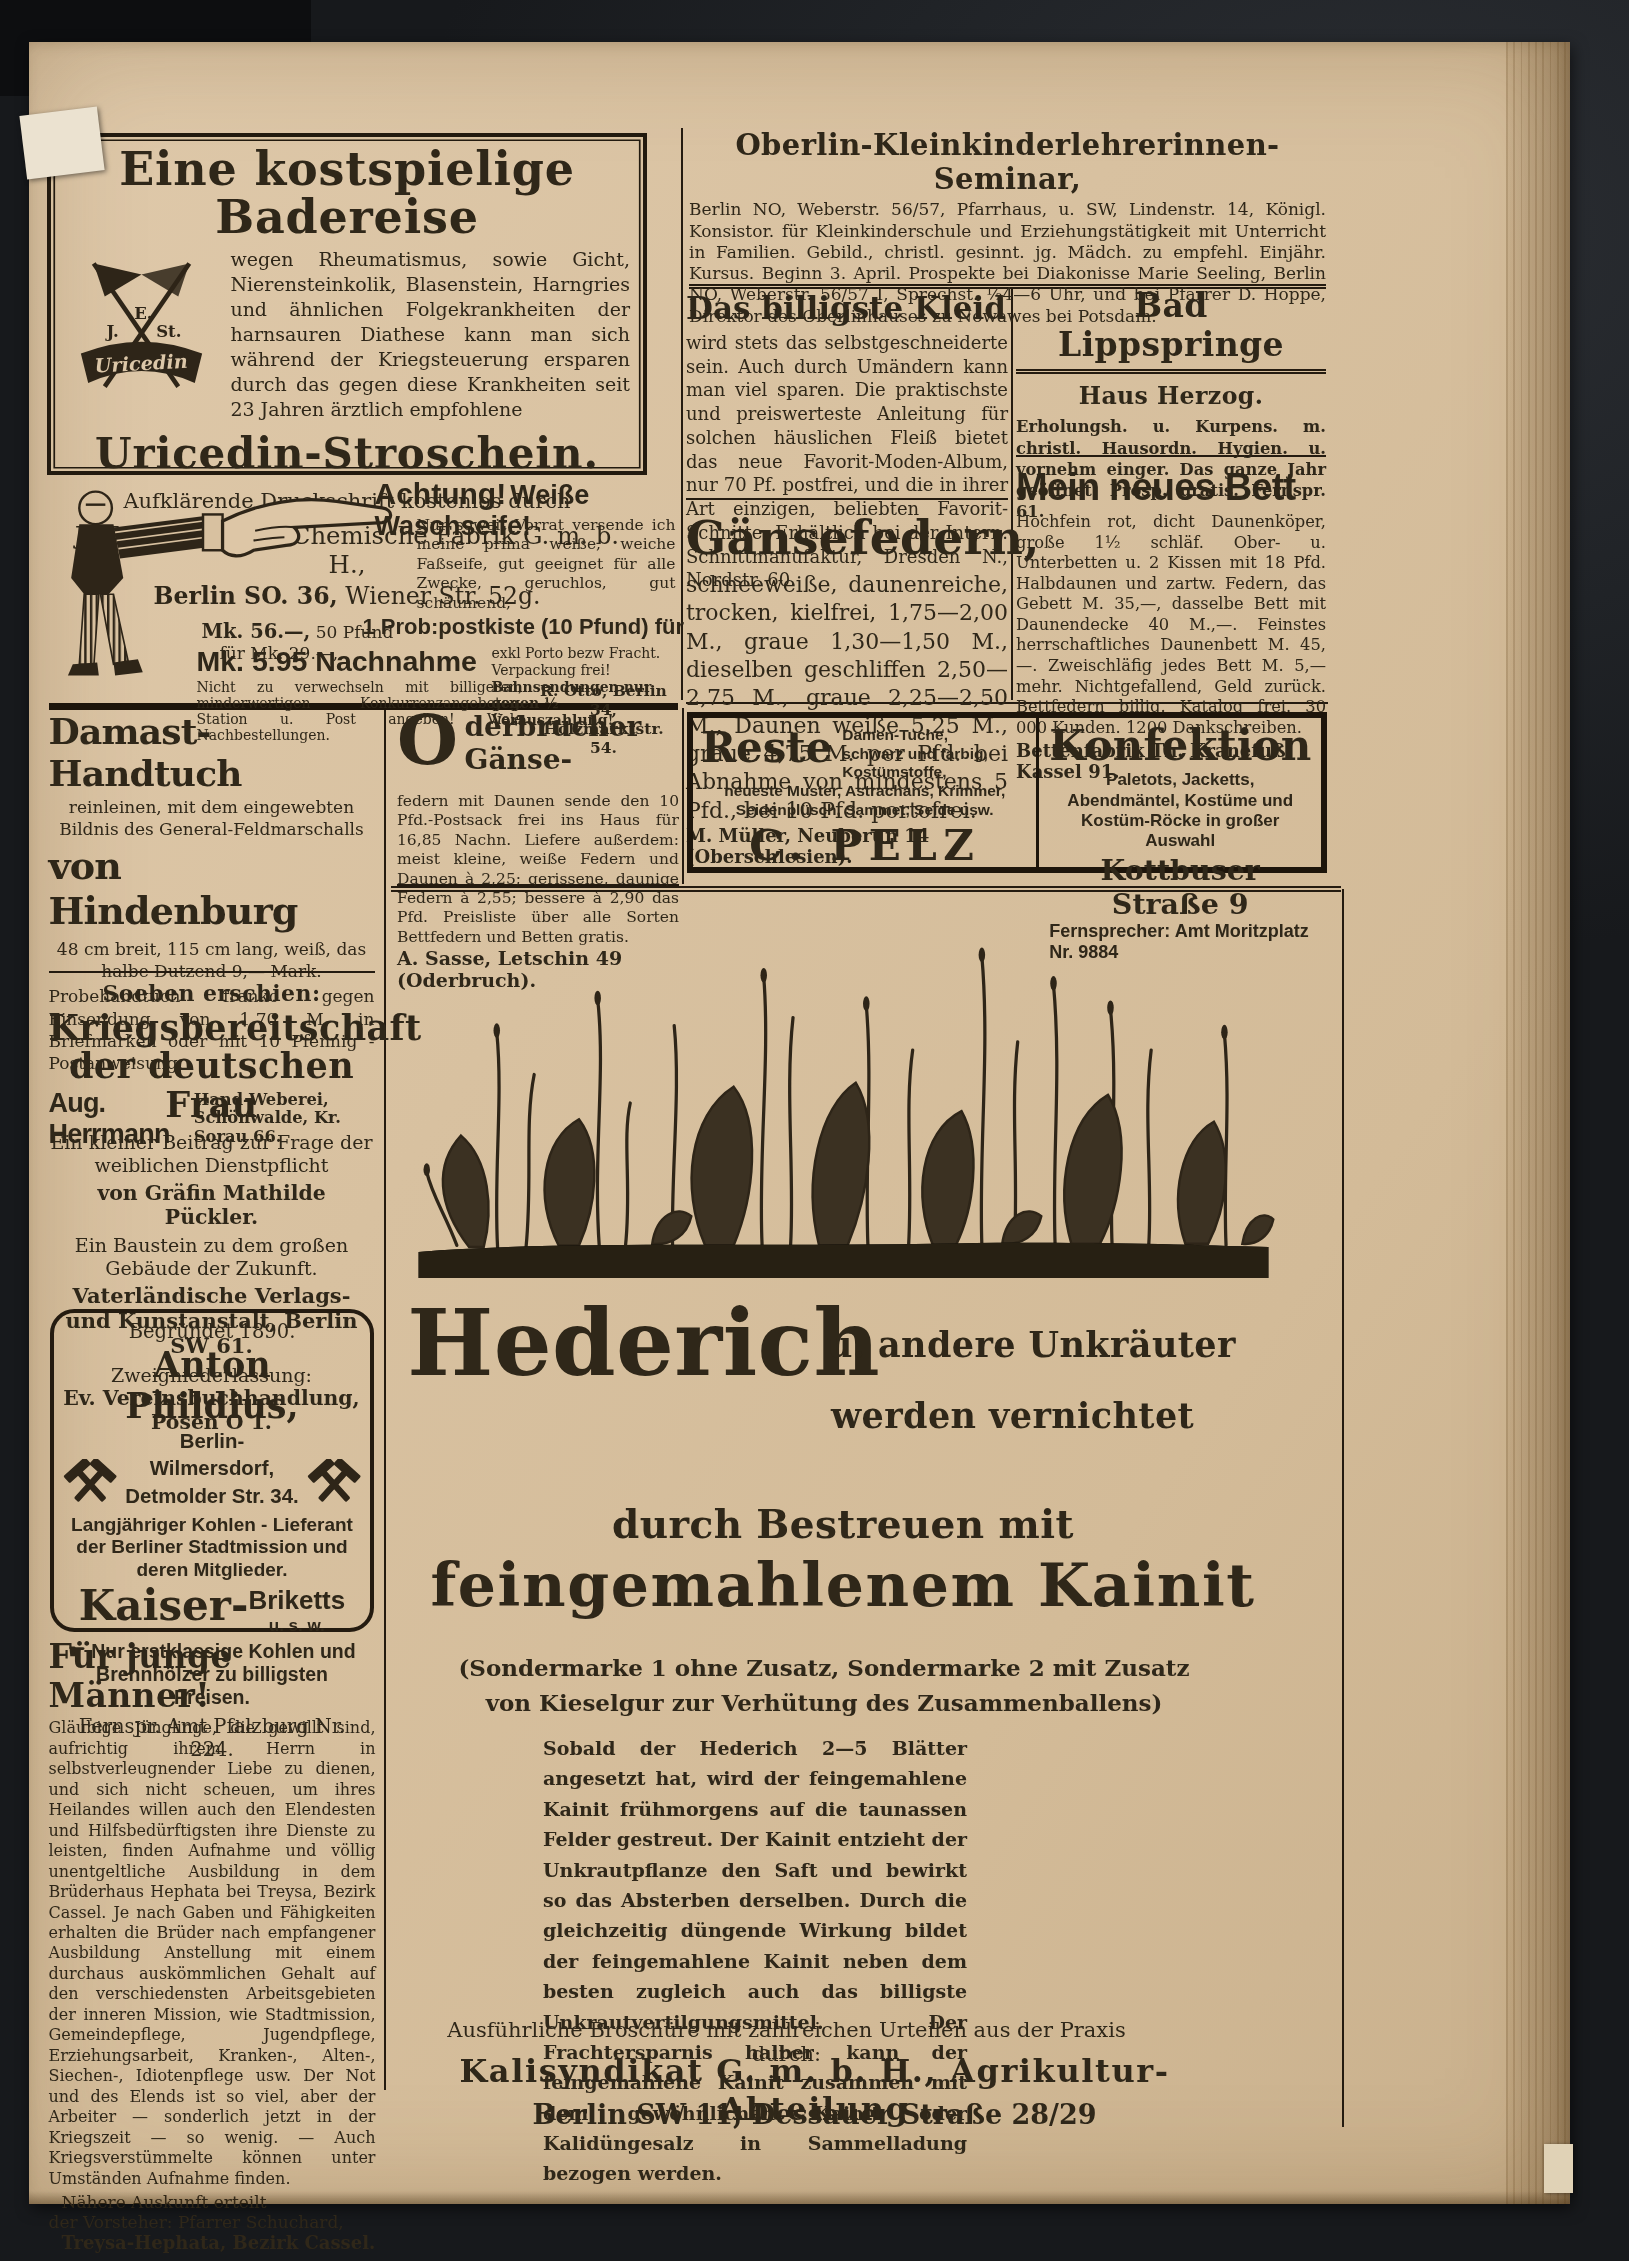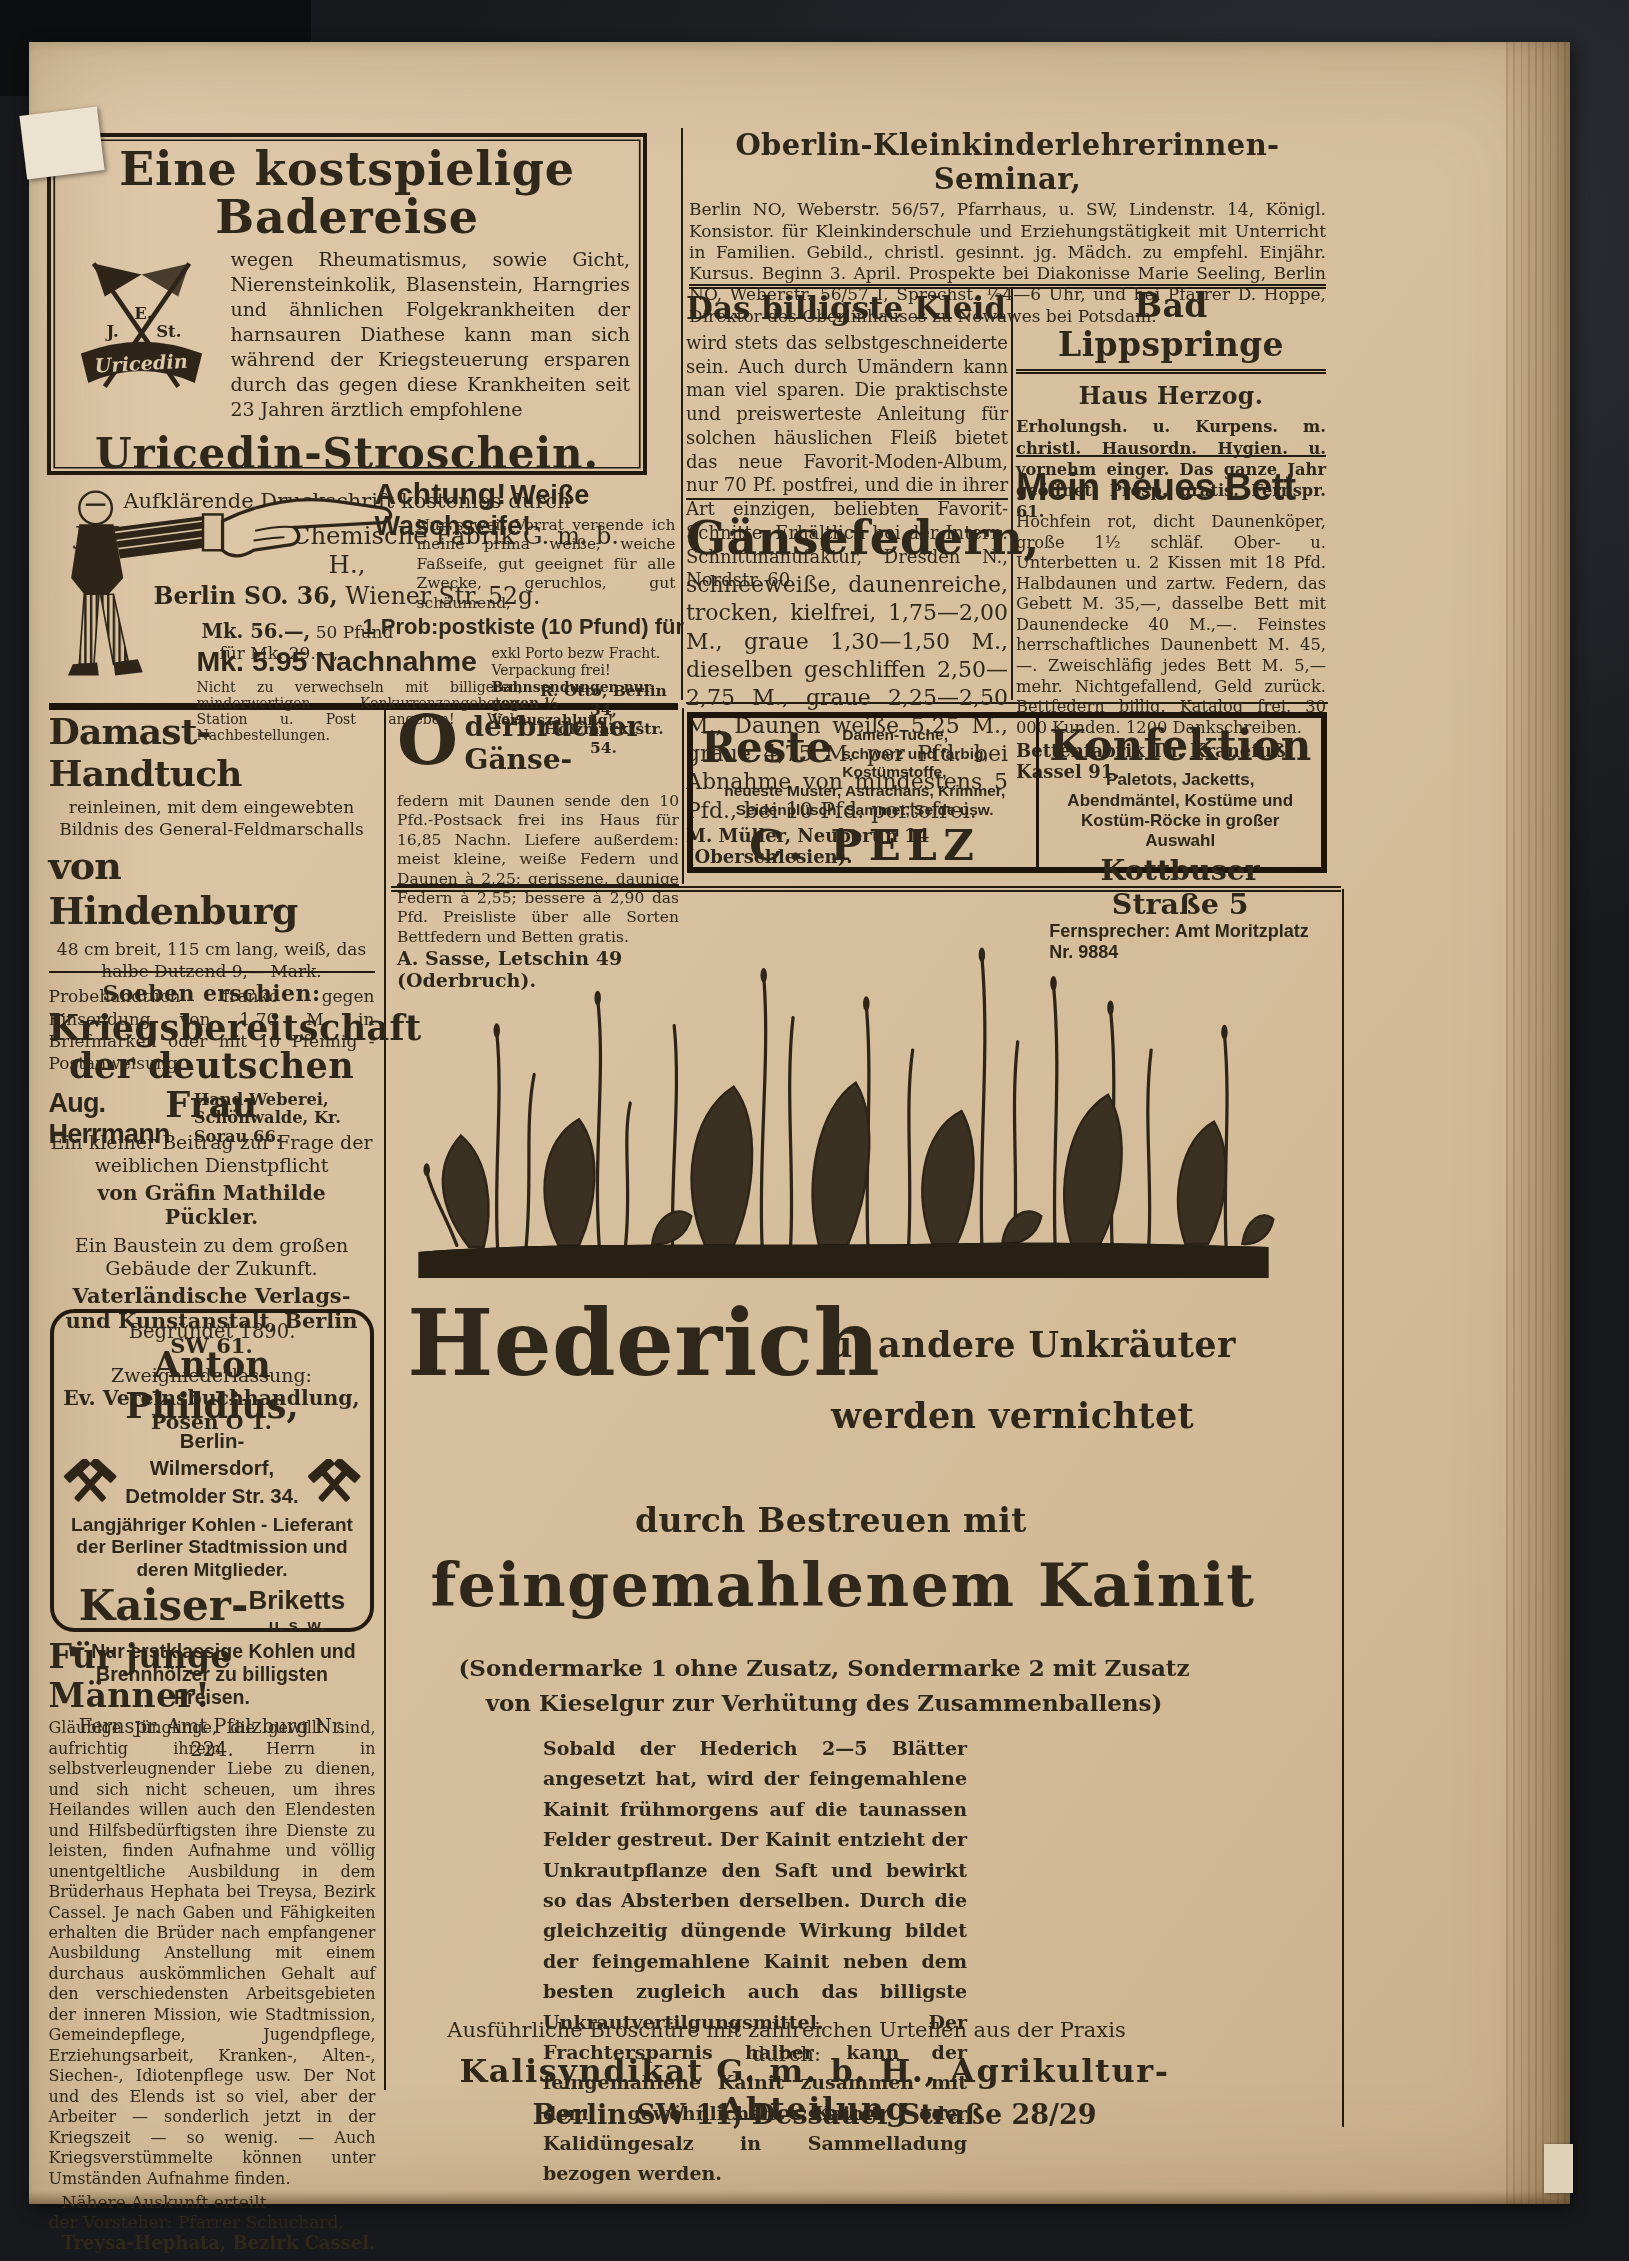--- a/index.html
+++ b/index.html
@@ -196,21 +196,21 @@
           <span>schwarz und farbig,</span><br>
           <span>Kostümstoffe,</span>
         </span>
       </div>
       <div class="b sans ctr" style="font-size:15.5px;line-height:1.2">neueste Muster, Astrachans, Krimmer, Seidenplüsch, Sammet, Seide usw.</div>
       <div class="b ctr" style="font-size:42px;letter-spacing:6.5px;margin-top:1.6px">C. PELZ</div>
     </div>
     <div style="flex:1;padding:3.3px 9.8px;box-sizing:border-box">
       <div class="b ctr" style="font-size:42px">Konfektion</div>
       <div class="b sans ctr" style="font-size:17px;line-height:1.2">Paletots, Jacketts, Abendmäntel, Kostüme und Kostüm-Röcke in großer Auswahl</div>
-      <div class="b ctr" style="font-size:28.5px;margin-top:1.6px">Kottbuser Straße 5</div>
+      <div class="b ctr" style="font-size:28.5px;margin-top:1.6px">Kottbuser Straße 9</div>
       <div class="b sans" style="font-size:18px">Fernsprecher: Amt Moritzplatz Nr. 9884</div>
     </div>
   </div>
 
   <div class="abs kriegs ctr">
     <div class="b fr-title" style="font-size:22px">Soeben erschien:</div>
     <div class="b fr-title" style="font-size:35px;line-height:1.1;margin-top:3.3px">Kriegsbereitschaft</div>
     <div class="b fr-title" style="font-size:35px;line-height:1.1">der deutschen Frau</div>
     <div style="font-size:19px;line-height:1.2;margin-top:6.5px">Ein kleiner Beitrag zur Frage der weiblichen Dienstpflicht</div>
     <div class="b" style="font-size:20.4px;margin-top:4.9px">von Gräfin Mathilde Pückler.</div>
@@ -314,21 +314,21 @@
         <path d="M295 388 C 300 352 326 340 343 354 C 338 378 318 390 295 388 Z"></path>
         <path d="M725 388 C 730 352 756 340 773 354 C 768 378 748 390 725 388 Z"></path>
         <path d="M1020 388 C 1025 356 1046 346 1058 358 C 1054 378 1038 390 1020 388 Z"></path>
       </g>
       <path fill="#27201·3" d="M8 398 C 180 384 420 392 640 388 C 820 384 980 390 1052 392 L1052 430 L8 430 Z"></path>
       <path fill="#272013" d="M8 398 C 180 384 420 392 640 388 C 820 384 980 390 1052 392 L1052 430 L8 430 Z"></path>
     </svg>
     <div class="abs b fr-title" style="left:16.3px;top:406px;font-size:91px;line-height:1">Hederich</div>
     <div class="abs b fr-title" style="left:436px;top:432px;font-size:35px">u. andere Unkräuter</div>
     <div class="abs b fr-title" style="left:440px;top:503px;font-size:35px">werden vernichtet</div>
-    <div class="abs b ctr fr-title" style="left:98px;top:609px;width:684px;font-size:33px">durch Bestreuen mit</div>
+    <div class="abs b ctr fr-title" style="left:110px;top:609px;width:684px;font-size:39px">durch Bestreuen mit</div>
     <div class="abs b ctr fr-title" style="left:0;top:658px;width:904px;font-size:60px;letter-spacing:1.6px">feingemahlenem Kainit</div>
     <div class="abs ctr b" style="left:46px;top:759px;width:774px;font-size:23px;line-height:1.5">(Sondermarke 1 ohne Zusatz, Sondermarke 2 mit Zusatz von Kieselgur zur Verhütung des Zusammenballens)</div>
     <div class="abs jt b" style="left:152px;top:841px;width:424px;font-size:19px;line-height:1.6">Sobald der Hederich 2—5 Blätter angesetzt hat, wird der feingemahlene Kainit frühmorgens auf die taunassen Felder gestreut. Der Kainit entzieht der Unkrautpflanze den Saft und bewirkt so das Absterben derselben. Durch die gleichzeitig düngende Wirkung bildet der feingemahlene Kainit neben dem besten zugleich auch das billigste Unkrautvertilgungsmittel. Der Frachtersparnis halber kann der feingemahlene Kainit zusammen mit dem gewöhnlichen Kainit oder Kalidüngesalz in Sammelladung bezogen werden.</div>
     <div class="abs ctr" style="left:29px;top:1126px;width:733px;font-size:21px">Ausführliche Broschüre mit zahlreichen Urteilen aus der Praxis durch:</div>
     <div class="abs b ctr" style="left:0;top:1160px;width:847px;font-size:32px;letter-spacing:1.6px">Kalisyndikat G. m. b. H., Agrikultur-Abteilung</div>
     <div class="abs b ctr" style="left:0;top:1207px;width:847px;font-size:27px">Berlin SW 11, Dessauer Straße 28/29</div>
   </div>
 
   <div class="page-edge-right"></div>
   <div class="page-edge-bottom"></div>

